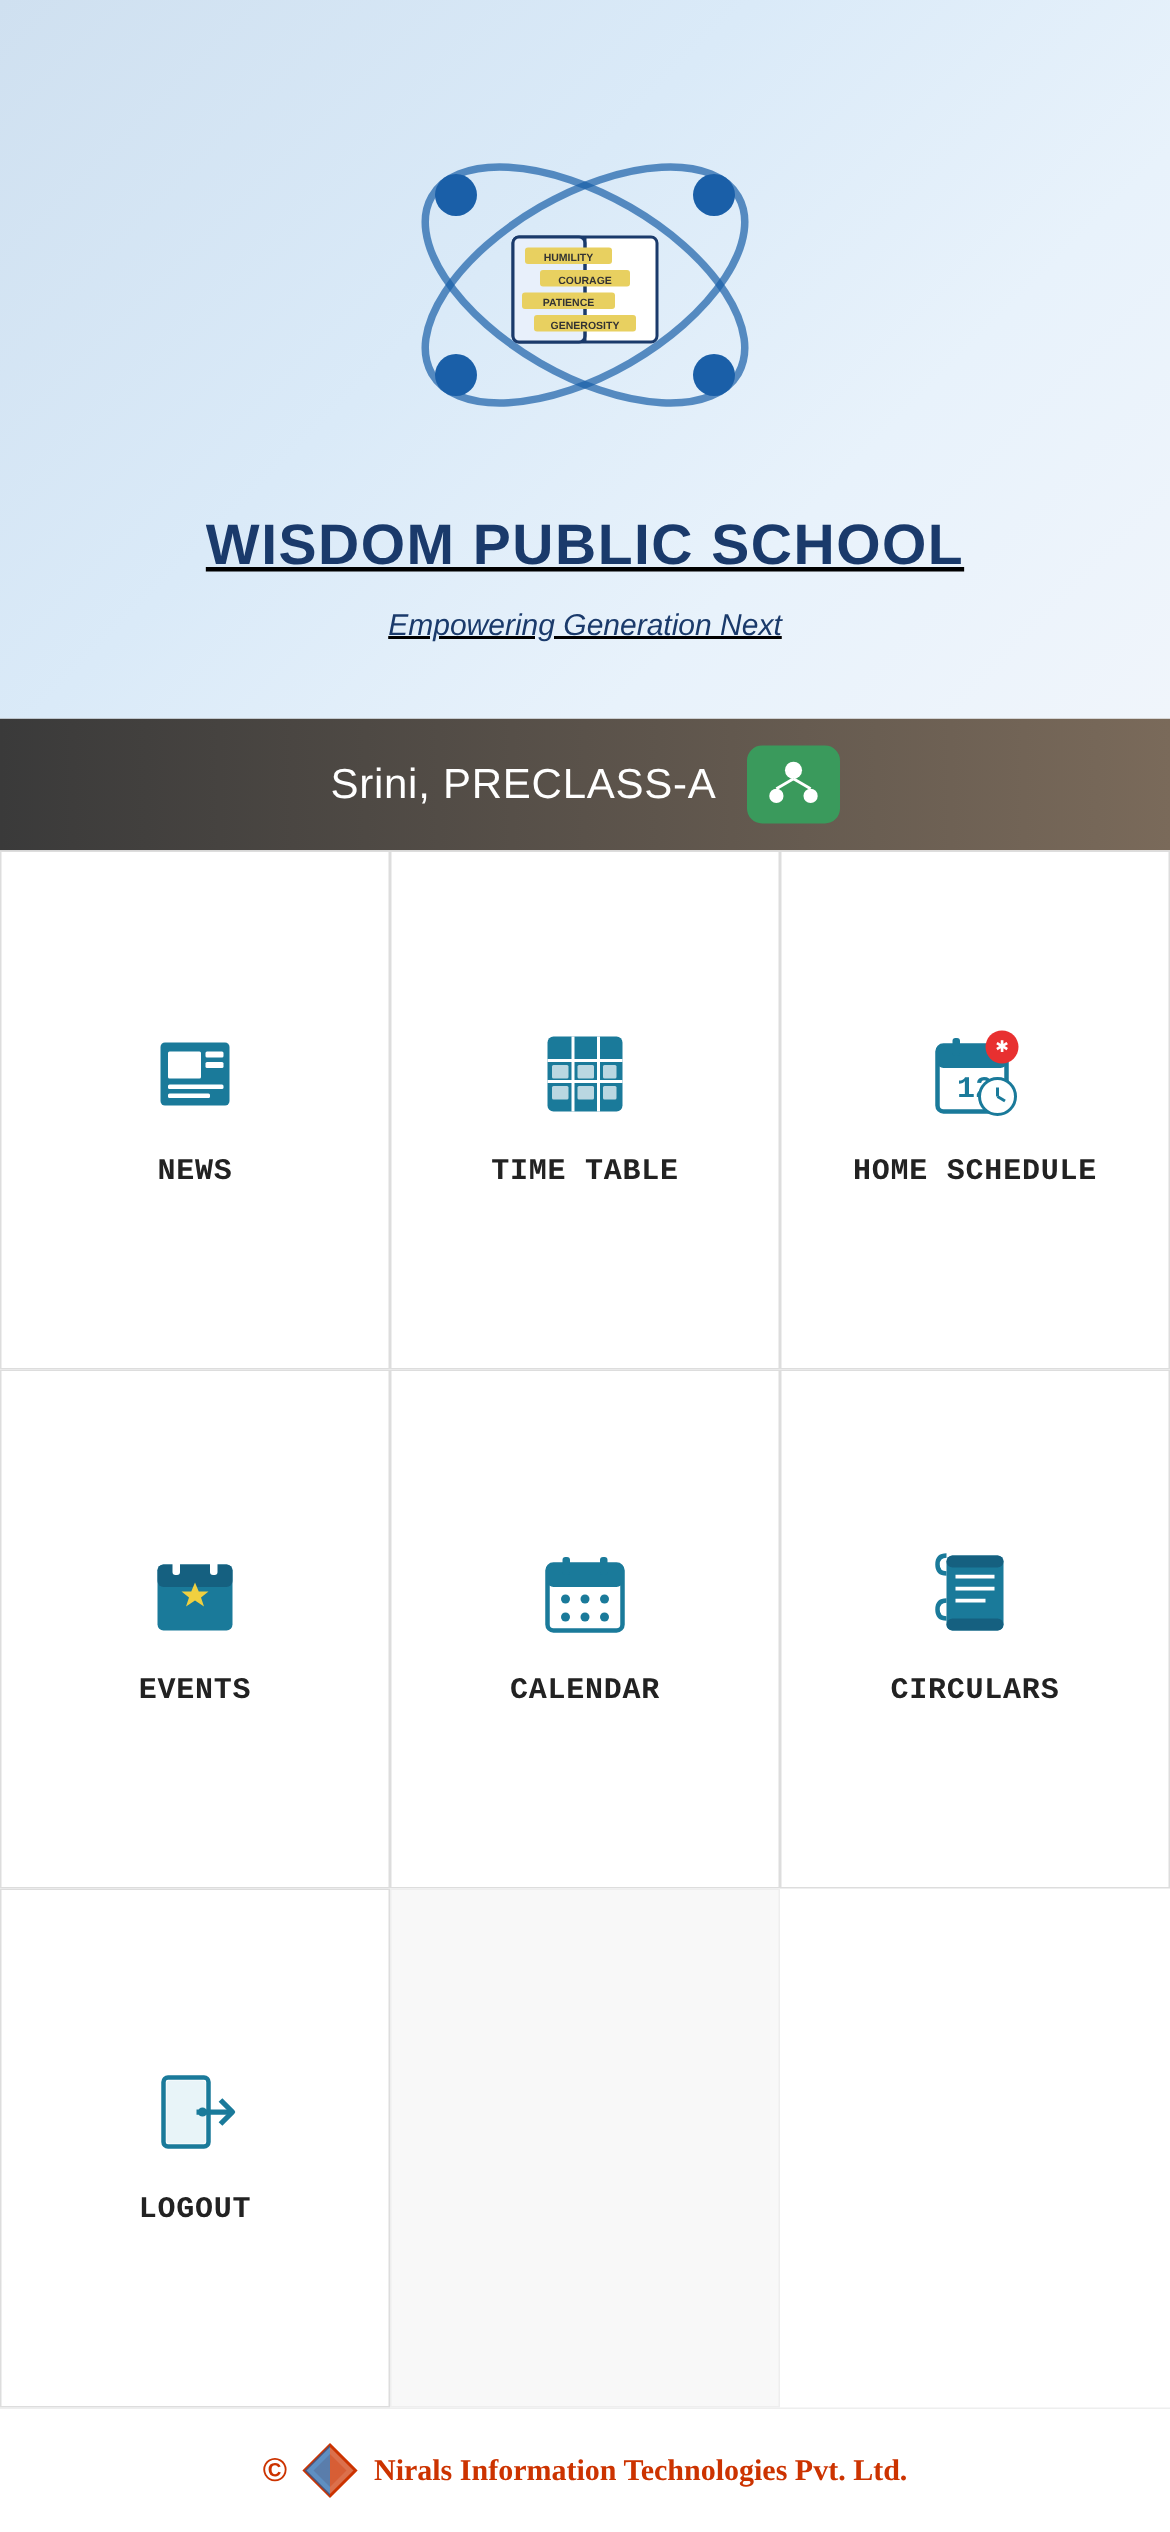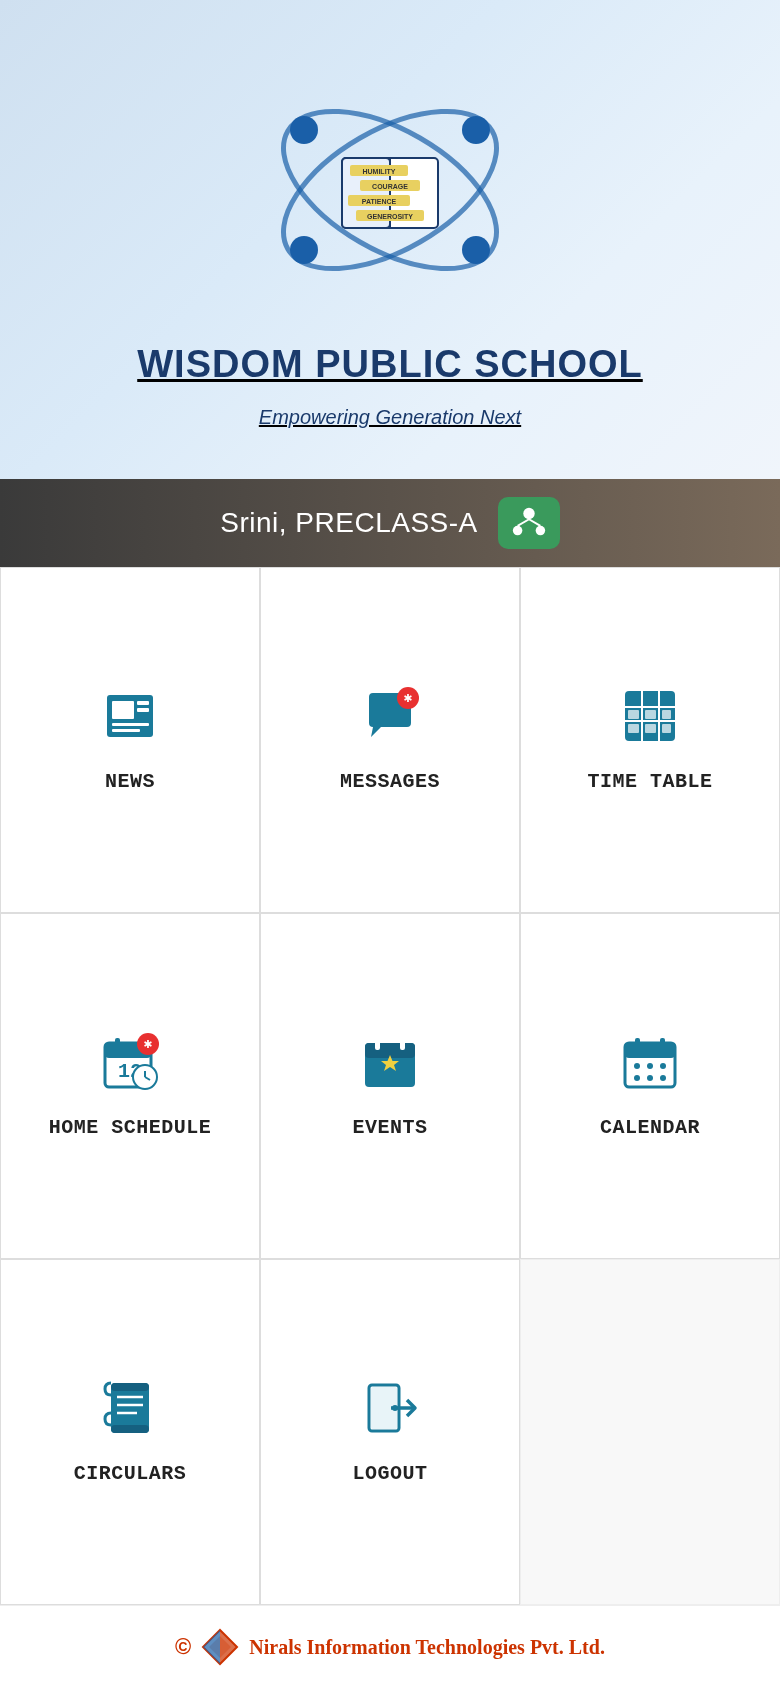--- a/index.html
+++ b/index.html
@@ -243,29 +243,20 @@
         <rect x="11" y="14" width="22" height="18" rx="1" fill="#fff"></rect>
         <rect x="36" y="14" width="12" height="4" rx="1" fill="#fff"></rect>
         <rect x="36" y="21" width="12" height="4" rx="1" fill="#fff"></rect>
         <rect x="11" y="36" width="37" height="3" rx="1" fill="#fff"></rect>
         <rect x="11" y="42" width="28" height="3" rx="1" fill="#fff"></rect>
       </svg>
     </div>
     <div class="menu-label">NEWS</div>
   </div>
 
-  <div class="menu-item">
-    <div class="menu-icon" style="position:relative;">
-      <svg viewBox="0 0 58 58" xmlns="http://www.w3.org/2000/svg" class="svg-teal">
-        <path d="M8 10 Q8 6 12 6 L46 6 Q50 6 50 10 L50 36 Q50 40 46 40 L20 40 L10 50 L12 40 L12 40 Q8 40 8 36 Z" fill="#1a7a9a"></path>
-      </svg>
-      <div class="badge" style="position:absolute; top:0; right:0;"></div>
-    </div>
-    <div class="menu-label">MESSAGES</div>
-  </div>
 
 
   <div class="menu-item">
     <div class="menu-icon">
       <svg viewBox="0 0 58 58" xmlns="http://www.w3.org/2000/svg">
         <rect x="4" y="4" width="50" height="50" rx="4" fill="#1a7a9a"></rect>
 
         <line x1="4" y1="20" x2="54" y2="20" stroke="#fff" stroke-width="2"></line>
         <line x1="4" y1="34" x2="54" y2="34" stroke="#fff" stroke-width="2"></line>
         <line x1="21" y1="4" x2="21" y2="54" stroke="#fff" stroke-width="2"></line>

